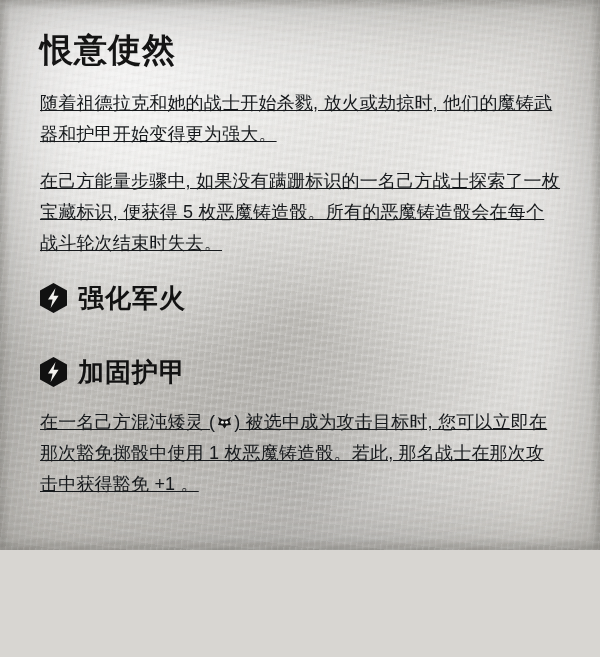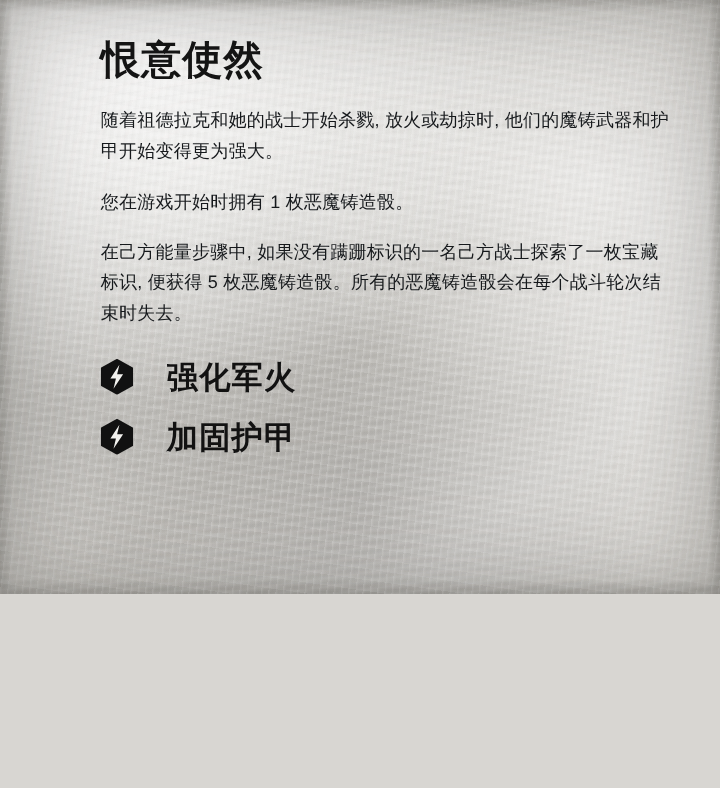--- a/index.html
+++ b/index.html
@@ -10,30 +10,29 @@
     width: 600px;
     height: 657px;
     font-family: "Liberation Sans", sans-serif;
     background: #d8d6d2;
     overflow: hidden;
   }
 
   .card {
     position: relative;
     width: 600px;
-    height: 495px;
+    height: 550px;
     box-sizing: border-box;
     background:
       radial-gradient(ellipse at 20% 12%, rgba(255,255,255,0.85) 0%, rgba(255,255,255,0.0) 45%),
       radial-gradient(ellipse at 82% 30%, rgba(255,255,255,0.6) 0%, rgba(255,255,255,0.0) 40%),
       radial-gradient(ellipse at 50% 85%, rgba(120,118,115,0.35) 0%, rgba(255,255,255,0.0) 55%),
       radial-gradient(ellipse at 8% 70%, rgba(140,138,134,0.35) 0%, rgba(255,255,255,0.0) 45%),
       linear-gradient(140deg, #e9e8e5 0%, #dcdbd7 30%, #cfcdc8 55%, #e2e1de 78%, #d2d0cb 100%);
     overflow: hidden;
-    padding-left: 44px;
   }
 
   
   .grain {
     position: absolute;
     inset: 0;
     pointer-events: none;
     opacity: 0.55;
     background-image:
       repeating-linear-gradient(97deg, rgba(255,255,255,0.35) 0px, rgba(255,255,255,0) 2px, rgba(130,128,124,0.06) 3px, rgba(255,255,255,0) 6px),
@@ -70,35 +69,36 @@
   .title {
     font-size: 33px;
     font-weight: bold;
     color: #141414;
     letter-spacing: 1px;
     line-height: 1.1;
     margin: 0 0 20px 0;
   }
 
   .para {
-    font-size: 15px;
+    font-size: 18px;
     line-height: 1.72;
     color: #16191c;
     margin: 0 0 16px 0;
     letter-spacing: 0.2px;
+    text-decoration: underline;
   }
   .para:last-child { margin-bottom: 0; }
 
   .section {
     margin-top: 26px;
   }
   .section-head {
     display: flex;
     align-items: center;
-    gap: 28px;
+    gap: 11px;
     margin-bottom: 20px;
   }
   .section-title {
     font-size: 26px;
     font-weight: bold;
     color: #121212;
     letter-spacing: 1px;
     line-height: 1;
   }
 
@@ -116,39 +116,38 @@
   .inline-icon {
     display: inline-block;
     width: 17px;
     height: 15px;
     vertical-align: -2px;
     margin: 0 1px;
   }
   .inline-icon svg { display:block; }
 
   .s1 { margin-top: 24px; }
-  .s2 { margin-top: 20px; }
+  .s2 { margin-top: 44px; }
 </style>
 </head>
 <body>
 
 <div class="card">
   <div class="edge edge-top"></div>
   <div class="edge edge-bottom"></div>
   <div class="edge edge-left"></div>
   <div class="edge edge-right"></div>
   <div class="grain"></div>
   <div class="vignette"></div>
 
   <div class="content">
 
     <h1 class="title">恨意使然</h1>
 
     <p class="para">随着祖德拉克和她的战士开始杀戮, 放火或劫掠时, 他们的魔铸武器和护甲开始变得更为强大。</p>
-    <p class="para">您在游戏开始时拥有 1 枚恶魔铸造骰。</p>
     <p class="para">在己方能量步骤中, 如果没有蹒跚标识的一名己方战士探索了一枚宝藏标识, 便获得 5 枚恶魔铸造骰。所有的恶魔铸造骰会在每个战斗轮次结束时失去。</p>
 
     <div class="section s1">
       <div class="section-head">
         <span class="bolt-badge">
           <svg viewBox="0 0 27 30" width="27" height="30" aria-hidden="true">
             <polygon points="13.5,0 27,7.5 27,22.5 13.5,30 0,22.5 0,7.5" fill="#111111"></polygon>
             <polygon points="15.5,5 8,16.5 12.6,16.5 10.6,25 18.6,12.8 13.6,12.8" fill="#f2f1ee"></polygon>
           </svg>
         </span>
@@ -159,16 +158,21 @@
     <div class="section s2">
       <div class="section-head">
         <span class="bolt-badge">
           <svg viewBox="0 0 27 30" width="27" height="30" aria-hidden="true">
             <polygon points="13.5,0 27,7.5 27,22.5 13.5,30 0,22.5 0,7.5" fill="#111111"></polygon>
             <polygon points="15.5,5 8,16.5 12.6,16.5 10.6,25 18.6,12.8 13.6,12.8" fill="#f2f1ee"></polygon>
           </svg>
         </span>
         <span class="section-title">加固护甲</span>
       </div>
+      <p class="para"><span>在一名己方混沌矮灵 (</span><span class="inline-icon"><svg viewBox="0 0 17 15" width="17" height="15" aria-hidden="true">
+              <path d="M2 2 L6.5 4.5 L10.5 4.5 L15 2 L13.5 6 L15 10 L10.5 10.5 L8.5 13.5 L6.5 10.5 L2 10 L3.5 6 Z" fill="#151515"></path>
+              <circle cx="6.4" cy="7.2" r="1.5" fill="#f0efec"></circle>
+              <circle cx="10.6" cy="7.2" r="1.5" fill="#f0efec"></circle>
+            </svg></span><span>) 被选中成为攻击目标时, 您可以立即在那次豁免掷骰中使用 1 枚恶魔铸造骰。若此, 那名战士在那次攻击中获得豁免 +1 。</span></p>
     </div>
 
   </div>
 </div>
 
 </body></html>

